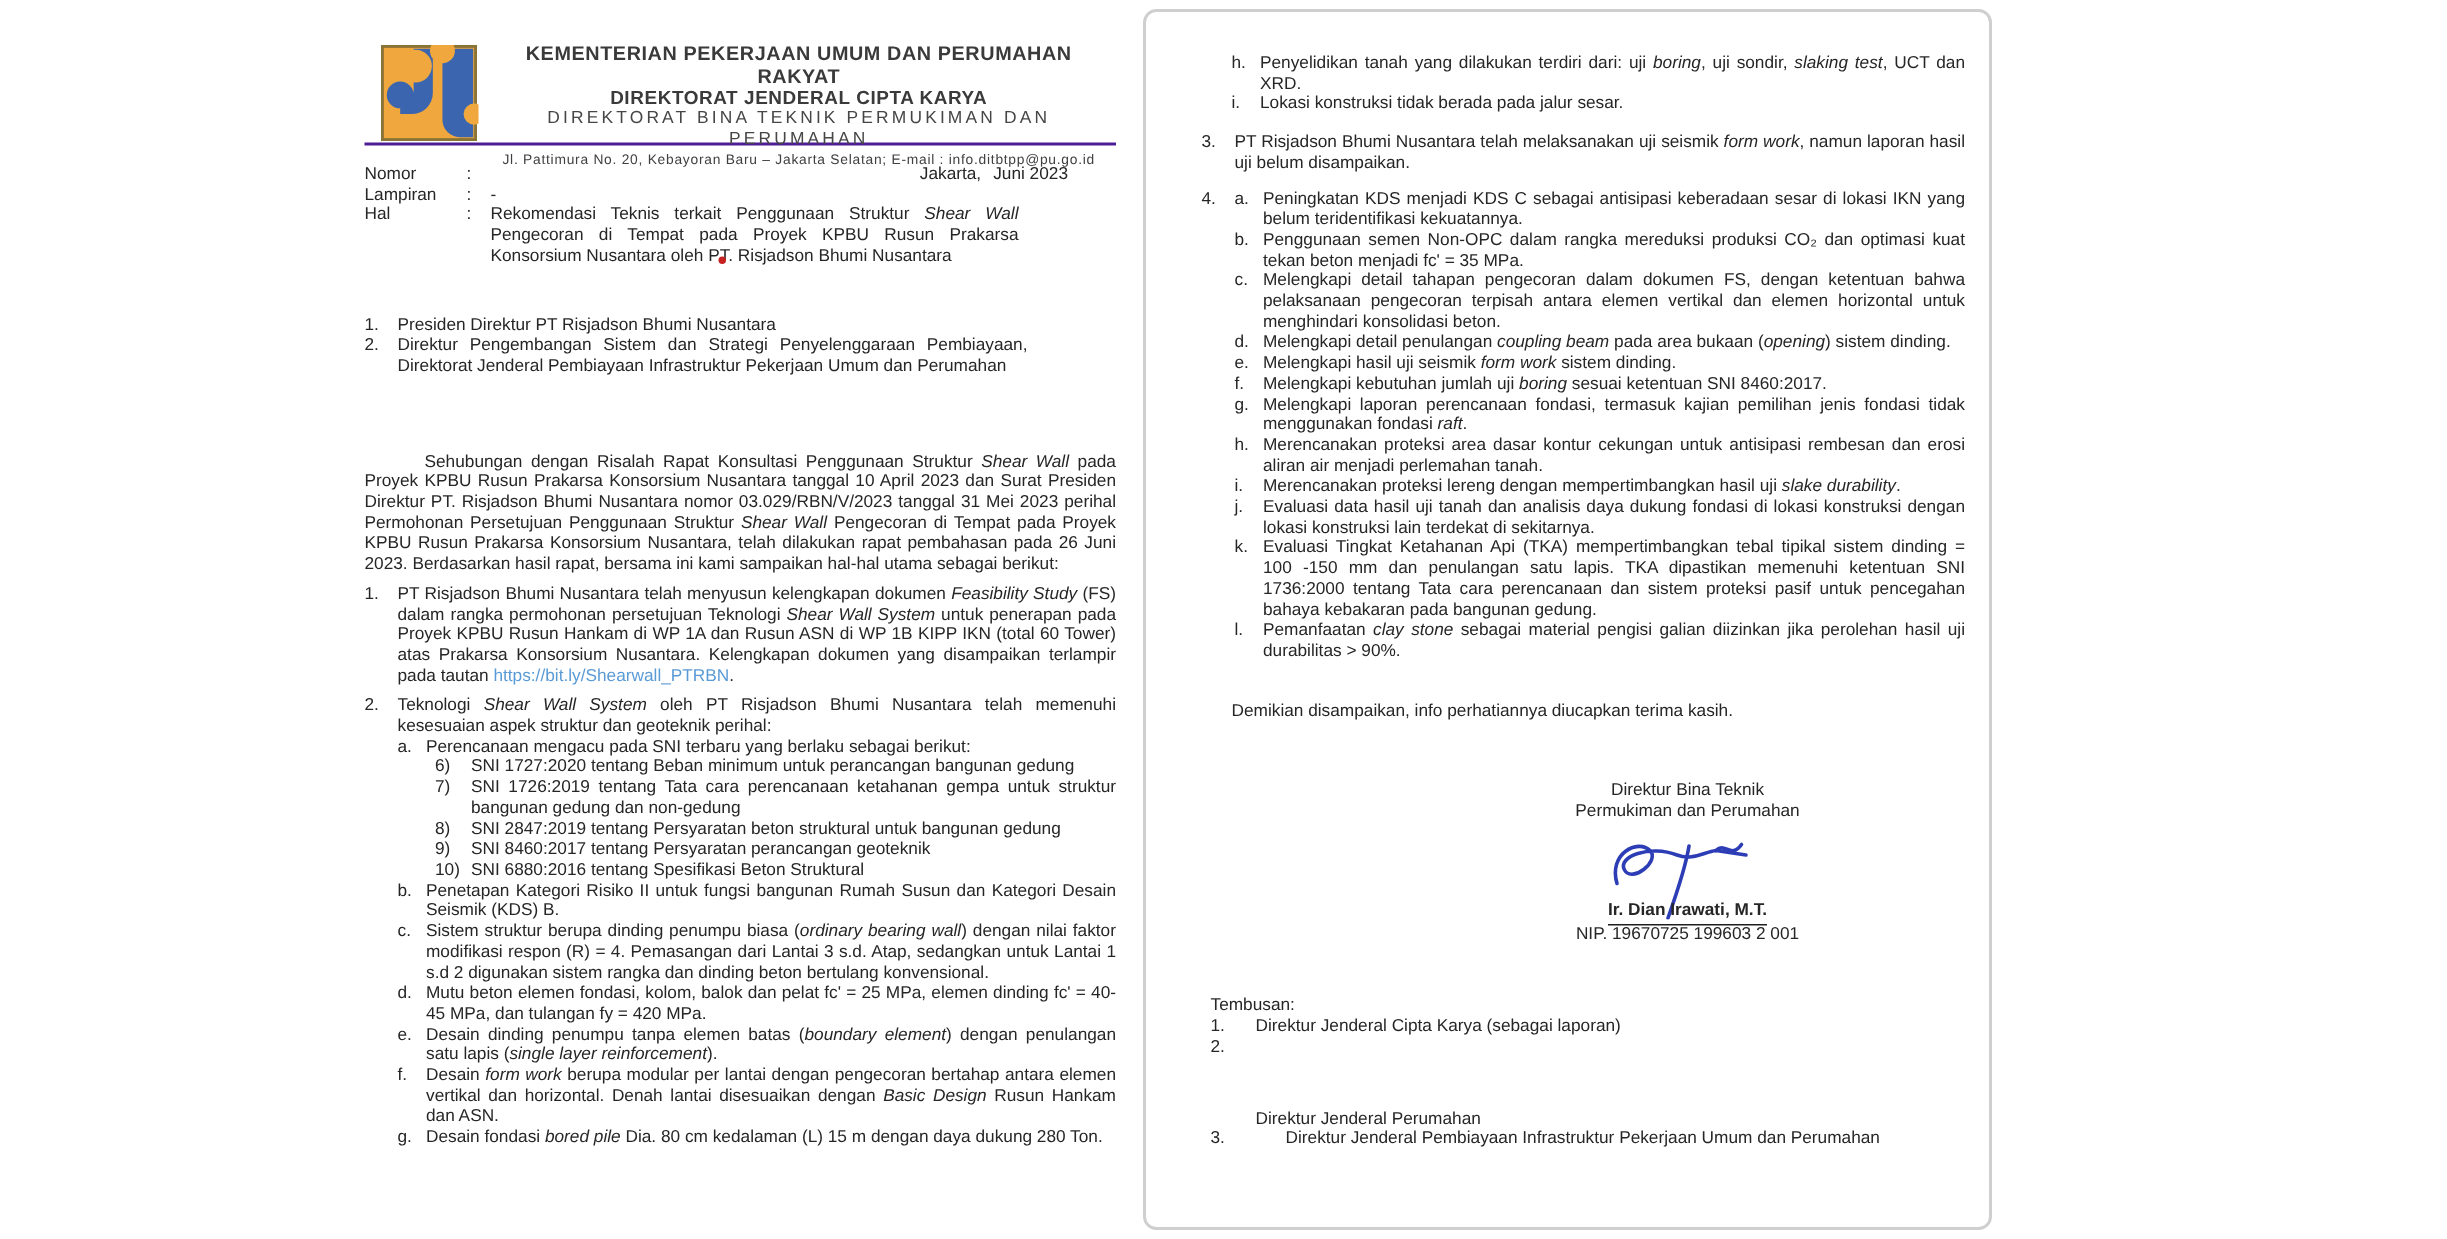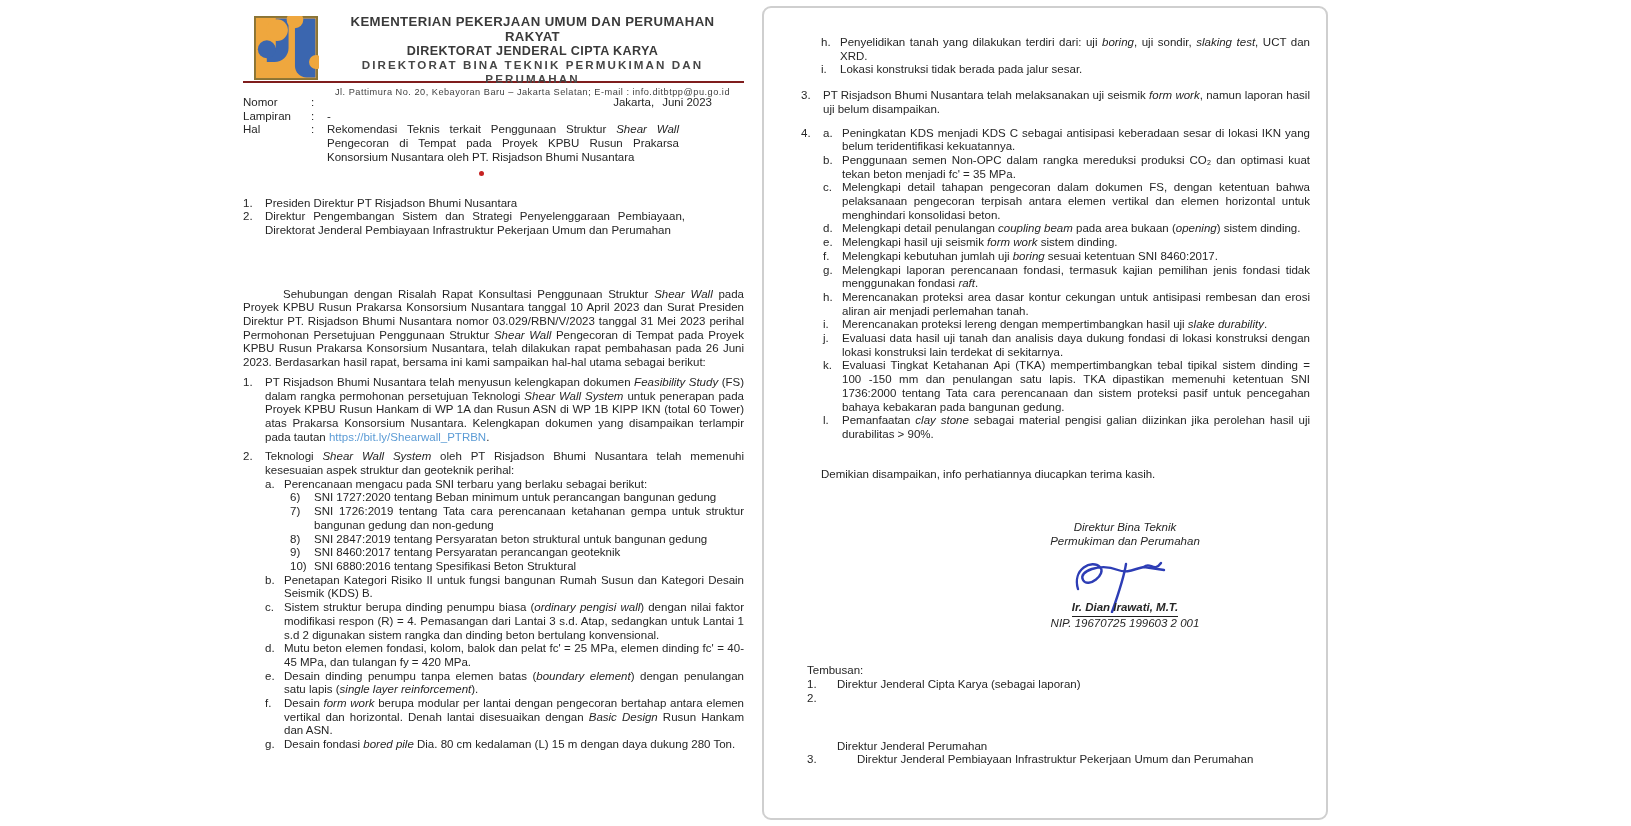--- a/index.html
+++ b/index.html
@@ -5,26 +5,26 @@
   html,body{margin:0;padding:0;}
   body{
     width:1631px;height:826px;position:relative;background:#ffffff;
     font-family:"Liberation Sans",sans-serif;color:#262626;
   }
   .page{position:absolute;background:#fff;font-size:11.5px;line-height:13.7px;}
   #page1{left:230px;top:0;width:532px;height:826px;padding:0 18px 0 13px;box-sizing:border-box;}
   #page2{left:762px;top:6px;width:566px;height:814px;border:2px solid #cfcfcf;border-radius:9px;
          box-sizing:border-box;padding:28px 16px 0 37px;}
   
-  .letterhead{position:relative;height:81px;border-bottom:2px solid #7f1d1d;}
+  .letterhead{position:relative;height:81px;border-bottom:2px solid #4c1d95;margin-top:14px;}
   .logo{position:absolute;left:10px;top:16px;width:66px;height:64px;}
   .lh-text{position:absolute;left:78px;right:0;top:14px;text-align:center;color:#3a3a3a;}
   .lh1{font-size:13.2px;font-weight:bold;letter-spacing:.4px;line-height:15px;}
   .lh2{font-size:12.6px;font-weight:bold;letter-spacing:.4px;line-height:14px;}
-  .lh3{font-size:11.6px;letter-spacing:2.1px;line-height:14px;color:#464646;font-weight:bold;}
+  .lh3{font-size:11.6px;letter-spacing:2.1px;line-height:14px;color:#464646;}
   .lh4{font-size:9.2px;letter-spacing:.5px;line-height:12px;color:#3f3f3f;}
   
   .meta{margin-top:13px;position:relative;}
   .meta-row{display:flex;}
   .meta-label{flex:0 0 68px;}
   .meta-colon{flex:0 0 16px;}
   .meta-value{width:352px;text-align:justify;}
   .dateline{position:absolute;right:32px;top:0;display:flex;gap:8px;}
   .red-dot{position:absolute;left:249px;top:171px;width:5px;height:5px;border-radius:50%;background:#c62222;}
   
@@ -36,21 +36,21 @@
   .tx{flex:1;text-align:justify;}
   .opening{margin-top:50px;text-indent:40px;text-align:justify;}
   .mainlist{margin-top:6px;}
   .sub{margin-left:0px;}
   .subsub{margin-left:6px;}
   .gap6{height:6px;} .gap10{height:10px;} .gap12{height:12px;}
   i{font-style:italic;}
   .doclink{color:#5b9bd5;cursor:pointer;}
   
   .closing{margin-top:26px;}
-  .sigblock{margin-top:40px;margin-left:auto;margin-right:42px;width:286px;text-align:center;font-style:italic;}
+  .sigblock{margin-top:40px;margin-left:auto;margin-right:42px;width:286px;text-align:center;}
   .signame{display:inline-block;font-weight:bold;border-bottom:1.6px solid #1e1e1e;padding-bottom:1px;}
   .signature-svg{display:block;margin:6px auto -12px auto;}
   .tembusan{margin-top:34px;padding-left:6px;}
   .temb-items .mk{flex:0 0 30px;}
 </style>
 </head>
 <body>
 
 <div class="page" id="page1">
 
@@ -147,21 +147,21 @@
                 </div>
               </div>
             </div>
           </div>
           <div class="li">
             <span class="mk2">b.</span>
             <span class="tx">Penetapan Kategori Risiko II untuk fungsi bangunan Rumah Susun dan Kategori Desain Seismik (KDS) B.</span>
           </div>
           <div class="li">
             <span class="mk2">c.</span>
-            <span class="tx">Sistem struktur berupa dinding penumpu biasa (<i>ordinary pengisi wall</i>) dengan nilai faktor modifikasi respon (R) = 4. Pemasangan dari Lantai 3 s.d. Atap, sedangkan untuk Lantai 1 s.d 2 digunakan sistem rangka dan dinding beton bertulang konvensional.</span>
+            <span class="tx">Sistem struktur berupa dinding penumpu biasa (<i>ordinary bearing wall</i>) dengan nilai faktor modifikasi respon (R) = 4. Pemasangan dari Lantai 3 s.d. Atap, sedangkan untuk Lantai 1 s.d 2 digunakan sistem rangka dan dinding beton bertulang konvensional.</span>
           </div>
           <div class="li">
             <span class="mk2">d.</span>
             <span class="tx">Mutu beton elemen fondasi, kolom, balok dan pelat fc' = 25 MPa, elemen dinding fc' = 40-45 MPa, dan tulangan fy = 420 MPa.</span>
           </div>
           <div class="li">
             <span class="mk2">e.</span>
             <span class="tx">Desain dinding penumpu tanpa elemen batas (<i>boundary element</i>) dengan penulangan satu lapis (<i>single layer reinforcement</i>).</span>
           </div>
           <div class="li">

